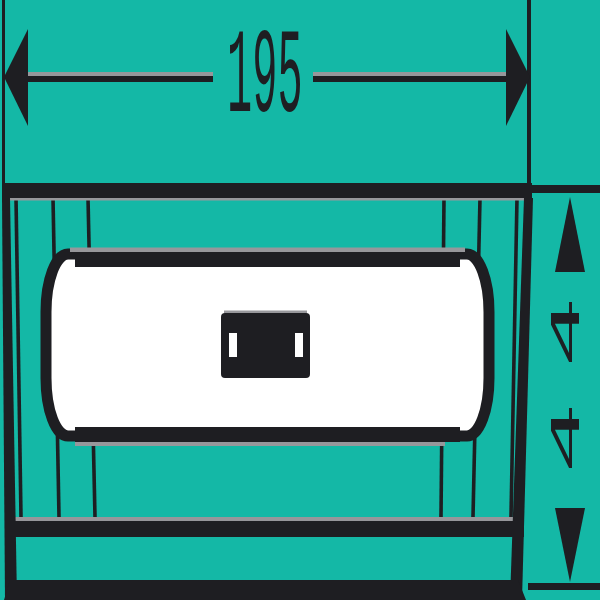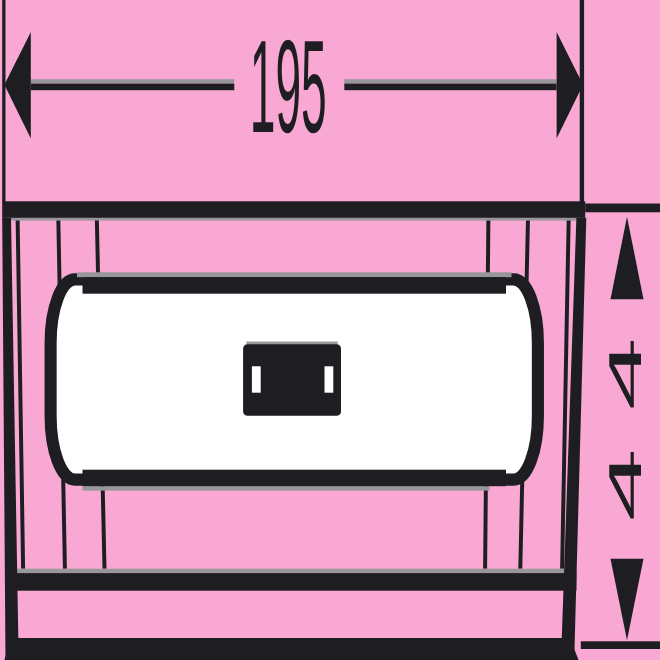--- a/index.html
+++ b/index.html
@@ -4,23 +4,23 @@
 <style>
   html, body {
     margin: 0;
     padding: 0;
     background: #ffffff;
   }
   .canvas {
     position: relative;
     width: 600px;
     height: 600px;
-    background: #f9a8d4;
+    background: #14b8a6;
     overflow: hidden;
-    font-family: Liberation Sans, sans-serif;
+    font-family: Liberation Mono, monospace;
   }
   .canvas svg {
     position: absolute;
     left: 0;
     top: 0;
   }
   .dim-label {
     position: absolute;
     color: #1e1e22;
     font-size: 120px;

